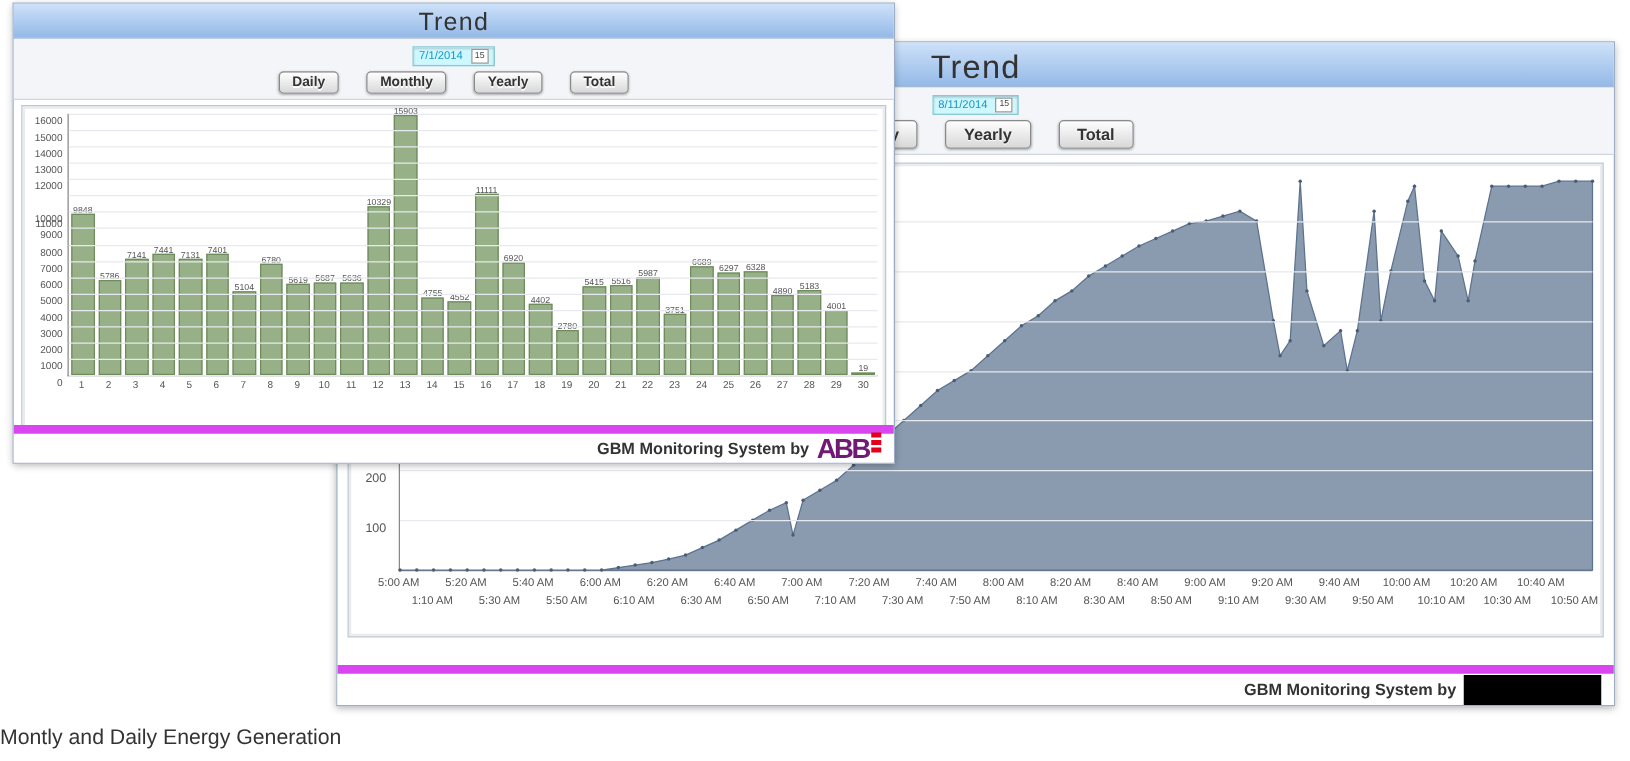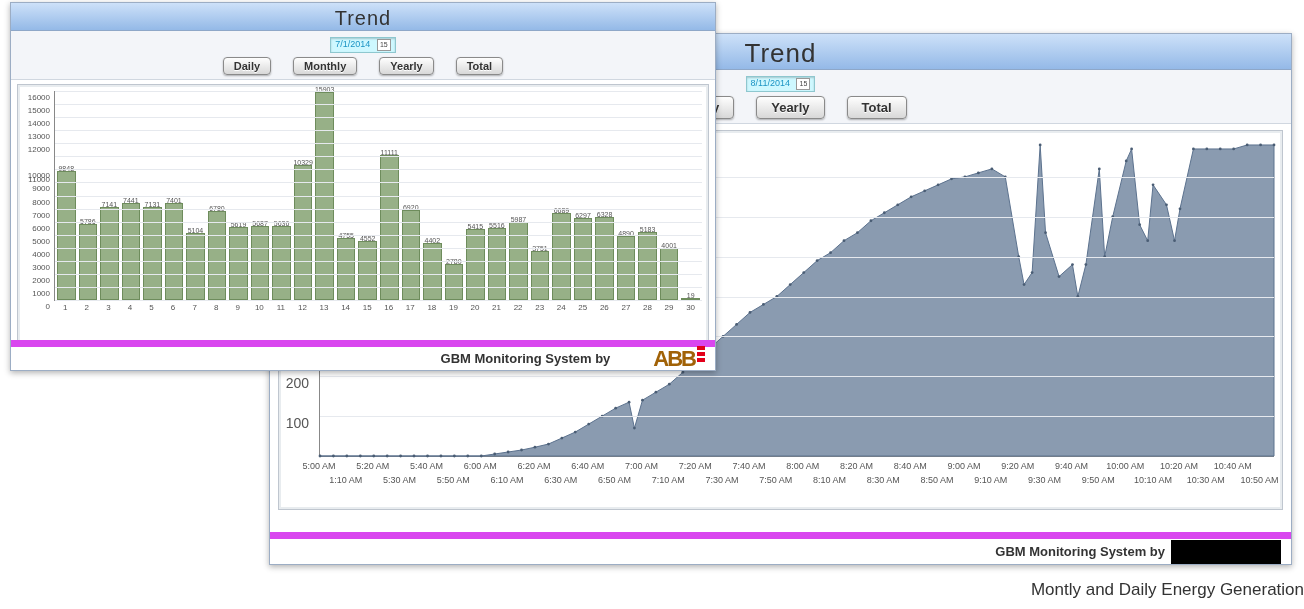--- a/index.html
+++ b/index.html
@@ -86,21 +86,21 @@
     margin: 6px 8px 6px 8px;
     border: 1px solid #bfc6cf;
     background: #fff;
     position: relative;
     height: 380px;
     box-shadow: inset 0 0 0 2px #e8ecef;
     padding: 6px 8px 6px 40px;
   }
   .yaxis { position: absolute; left: 2px; top: 6px; bottom: 34px; width: 32px; }
   .yaxis .ytick { position: absolute; right: 2px; font-size: 8px; color: #555; transform: translateY(-50%); }
-  .yaxis-2 .ytick { font-size: 14px; right: 4px; }
+  .yaxis-2 .ytick { font-size: 10px; right: 4px; }
   .plot-1 { position: relative; height: 210px; border-left: 1px solid #888; border-bottom: 1px solid #888; }
   .plot-1 .hgrid, .plot-2 .hgrid { position: absolute; left: 0; right: 0; border-top: 1px solid #e6e9ee; }
   .bars { position: absolute; left: 0; right: 0; bottom: 0; top: 0; display: flex; gap: 3px; padding: 0 2px; align-items: flex-end; }
   .bar { flex: 1; background: #97b087; border: 1px solid #6e8c5c; position: relative; }
   .bar-lbl { position: absolute; bottom: 100%; left: 50%; transform: translateX(-50%); font-size: 7px; color: #555; white-space: nowrap; }
   .xaxis-1 { display: flex; gap: 3px; padding: 2px 2px 0 2px; }
   .xaxis-1 .xtick { flex: 1; text-align: center; font-size: 8px; color: #555; }
   .plot-2 { position: relative; height: 320px; border-left: 1px solid #888; border-bottom: 1px solid #888; overflow: visible; }
   .plot-2 svg { position: absolute; inset: 0; width: 100%; height: 100%; overflow: visible; }
   .xaxis-2 { position: relative; height: 34px; margin-top: 4px; }
@@ -122,31 +122,30 @@
     color: #333;
     gap: 6px;
   }
   .footer-1 { height: 30px; }
   .abb-logo {
     display: inline-flex;
     font-family: Arial, sans-serif;
     font-weight: 900;
     font-size: 22px;
     letter-spacing: -2px;
-    color: #a16207;
-    margin-left: 37px;
+    color: #701a75;
   }
   .abb-bars { display: inline-block; width: 8px; margin-left: 2px; }
   .abb-bars span { display: block; height: 4px; margin-bottom: 2px; background: #e2001a; }
   .black-box { display: inline-block; width: 110px; height: 24px; background: #000; }
   .caption {
     position: absolute;
     left: 0; width: 100%;
     top: 580px;
-    text-align: right;
+    text-align: left;
     font-size: 17px;
     color: #333;
   }
 </style>
 </head>
 <body>
 
 <div class="panel panel-2">
   <div class="titlebar titlebar-2">
     <span class="title-text-2">Trend</span>

